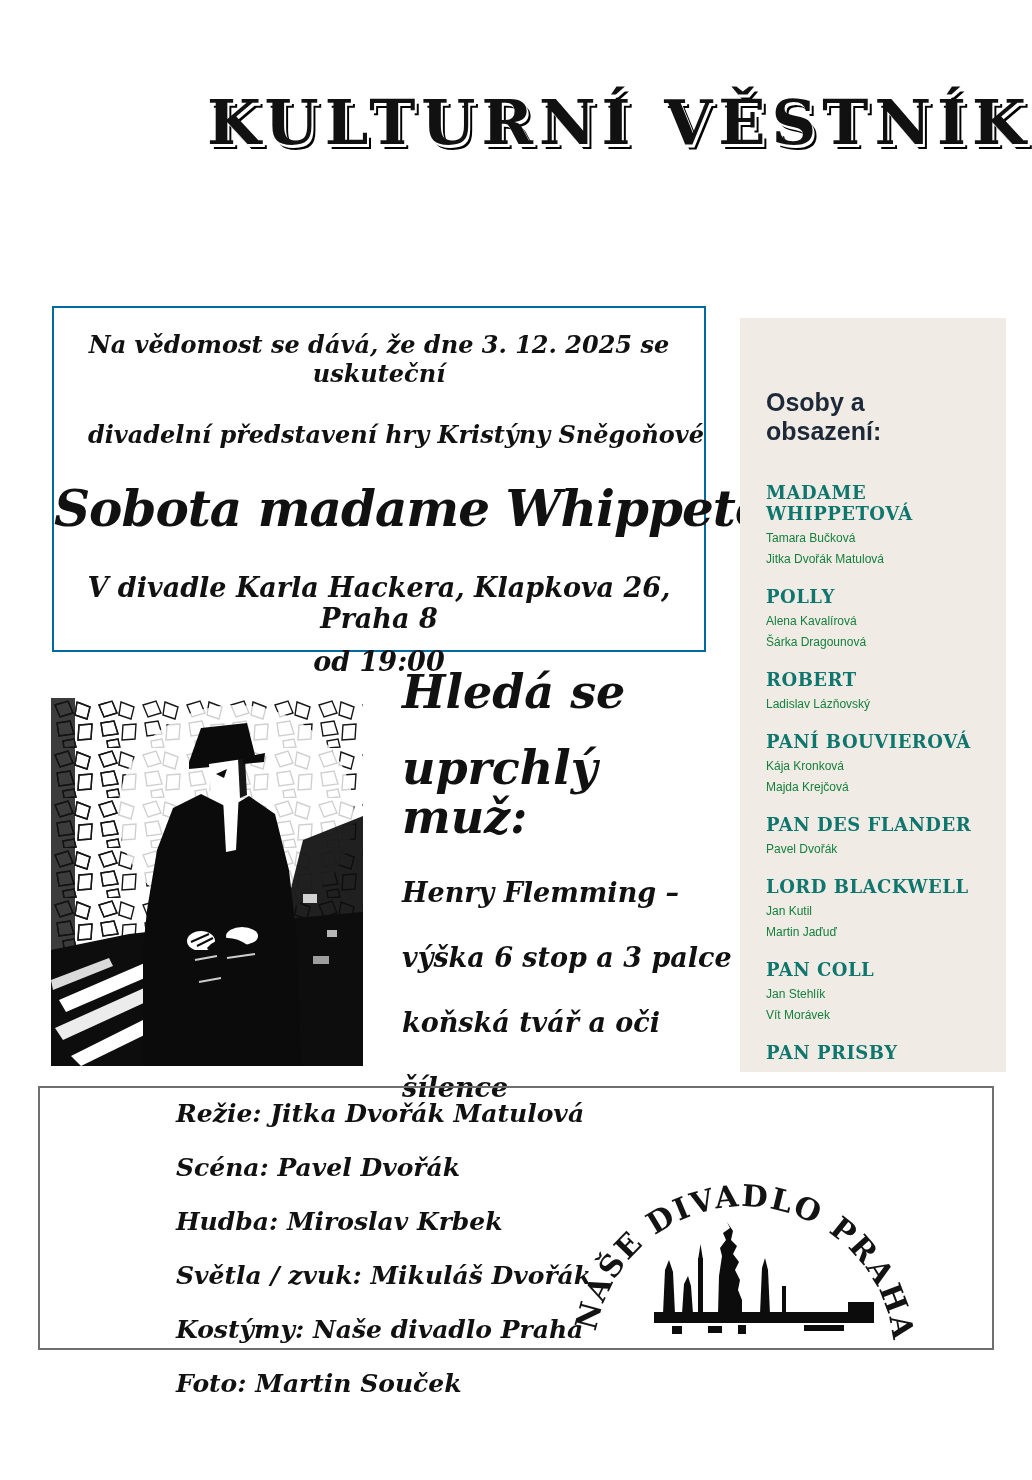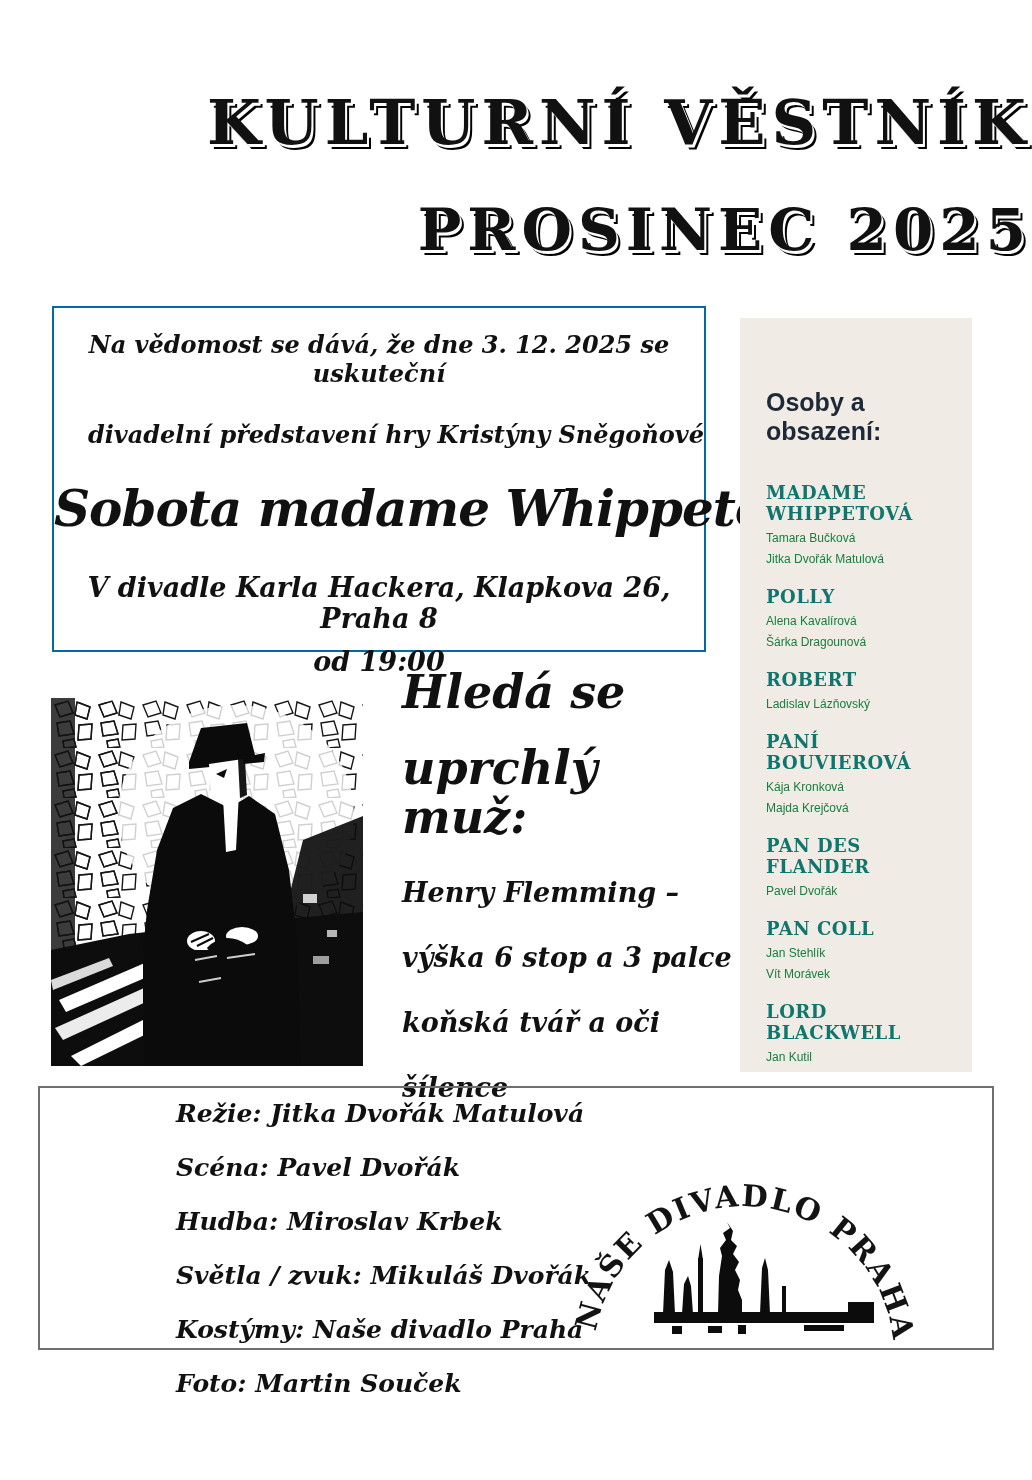--- a/index.html
+++ b/index.html
@@ -24,21 +24,21 @@
   }
   .script { font-family:"DejaVu Serif", serif; font-style:italic; font-weight:700; }
   .ann-line1 { margin-top:22px; font-size:24px; }
   .ann-line2 { margin-top:32px; font-size:24px;text-align:right; }
   .play-title { margin-top:30px; font-size:50px; letter-spacing:-1px; white-space:nowrap; }
   .venue     { margin-top:34px; font-size:27px; }
   .time      { margin-top:12px; font-size:27px; }
 
   
   .sidebar {
-    position:absolute; left:740px; top:318px; width:232px; height:754px;
+    position:absolute; left:740px; top:318px; width:266px; height:754px;
     background:#f0ebe5; box-sizing:border-box; padding:28px 26px; overflow:hidden;
   }
   .cast-heading {
     margin:42px 0 36px 0; font-size:25px; font-weight:700; color:#1d2938;
     font-family:"Liberation Sans", sans-serif;
   }
   .role-group { margin-bottom:16px; }
   .role-name {
     font-family:"DejaVu Serif", serif; font-weight:700; font-size:18px;
     line-height:21px; letter-spacing:0.5px; color:#0f766e; margin-bottom:4px;
@@ -60,21 +60,20 @@
   .credits { position:absolute; left:136px; top:12px; }
   .credit-line { font-size:25px; line-height:28px; margin-bottom:26px; }
   .logo { position:absolute; right:72px; top:48px; width:352px; height:228px; }
 </style>
 </head>
 <body>
 
 <div id="page">
 
   <div class="main-title title-1">KULTURNÍ VĚSTNÍK</div>
-  <div class="main-title title-2">PROSINEC 2025</div>
 
   <div class="announce-box">
     <div class="script ann-line1">Na vědomost se dává, že dne 3. 12. 2025 se uskuteční</div>
     <div class="script ann-line2">divadelní představení hry Kristýny Sněgoňové</div>
     <div class="script play-title">Sobota madame Whippetové</div>
     <div class="script venue">V divadle Karla Hackera, Klapkova 26, Praha 8</div>
     <div class="script time">od 19:00</div>
   </div>
 
   <div class="sidebar">
@@ -99,28 +98,28 @@
       <div class="role-name">PANÍ BOUVIEROVÁ</div>
       <div class="actor-name">Kája Kronková</div>
       <div class="actor-name">Majda Krejčová</div>
     </div>
     <div class="role-group">
       <div class="role-name">PAN DES FLANDER</div>
       <div class="actor-name">Pavel Dvořák</div>
       <div class="actor-name"></div>
     </div>
     <div class="role-group">
+      <div class="role-name">LORD BLACKWELL</div>
+      <div class="actor-name">Jan Kutil</div>
+      <div class="actor-name">Martin Jaďuď</div>
+    </div>
+    <div class="role-group">
       <div class="role-name">PAN COLL</div>
       <div class="actor-name">Jan Stehlík</div>
       <div class="actor-name">Vít Morávek</div>
-    </div>
-    <div class="role-group">
-      <div class="role-name">LORD BLACKWELL</div>
-      <div class="actor-name">Jan Kutil</div>
-      <div class="actor-name">Martin Jaďuď</div>
     </div>
     <div class="role-group">
       <div class="role-name">PAN PRISBY</div>
       <div class="actor-name">Miroslav Krbek</div>
       <div class="actor-name"></div>
     </div>
   </div>
 
   <svg class="photo" viewBox="0 0 312 368" xmlns="http://www.w3.org/2000/svg" aria-hidden="true">
     <defs>

